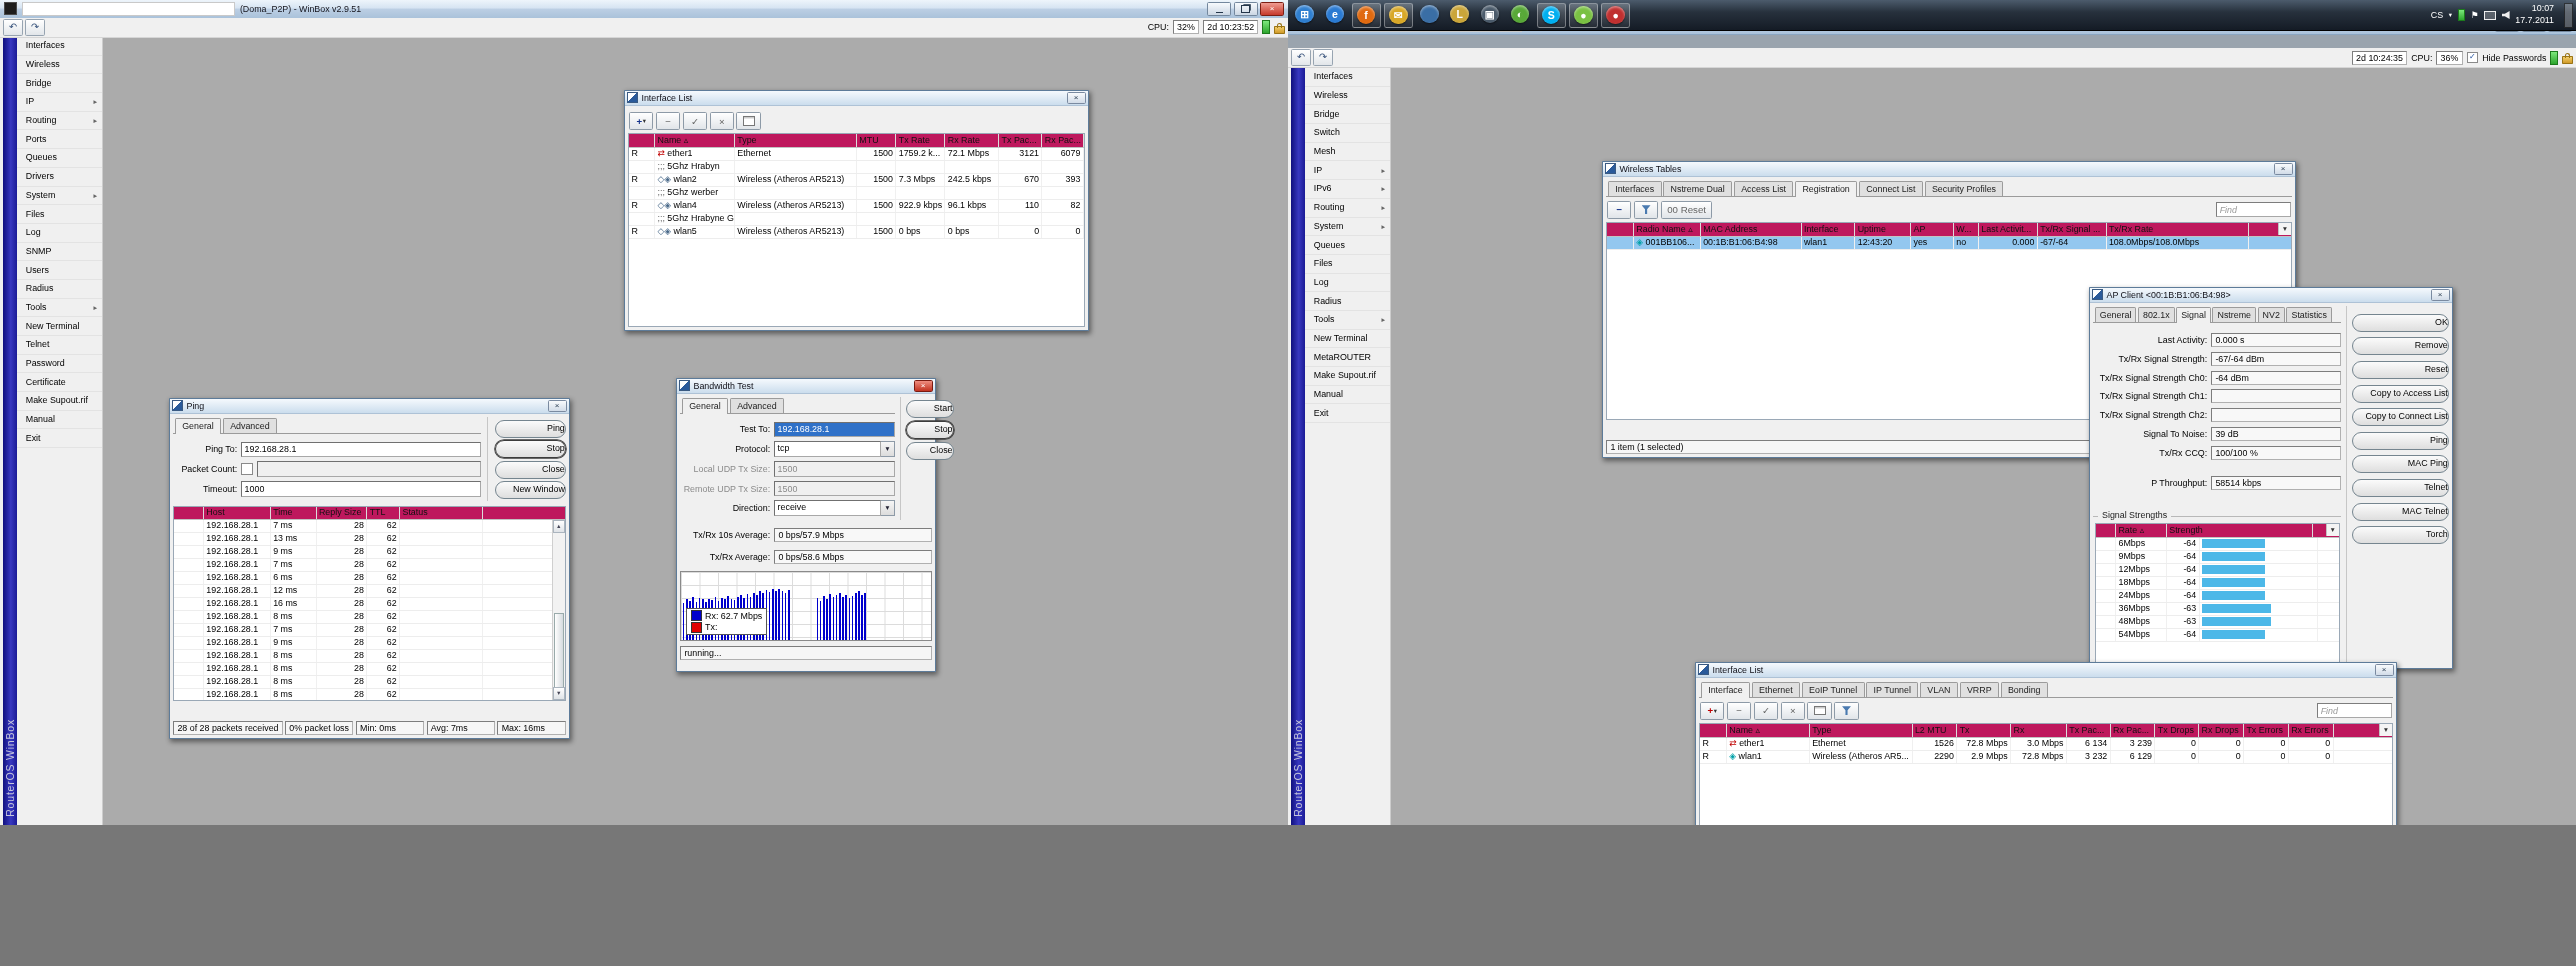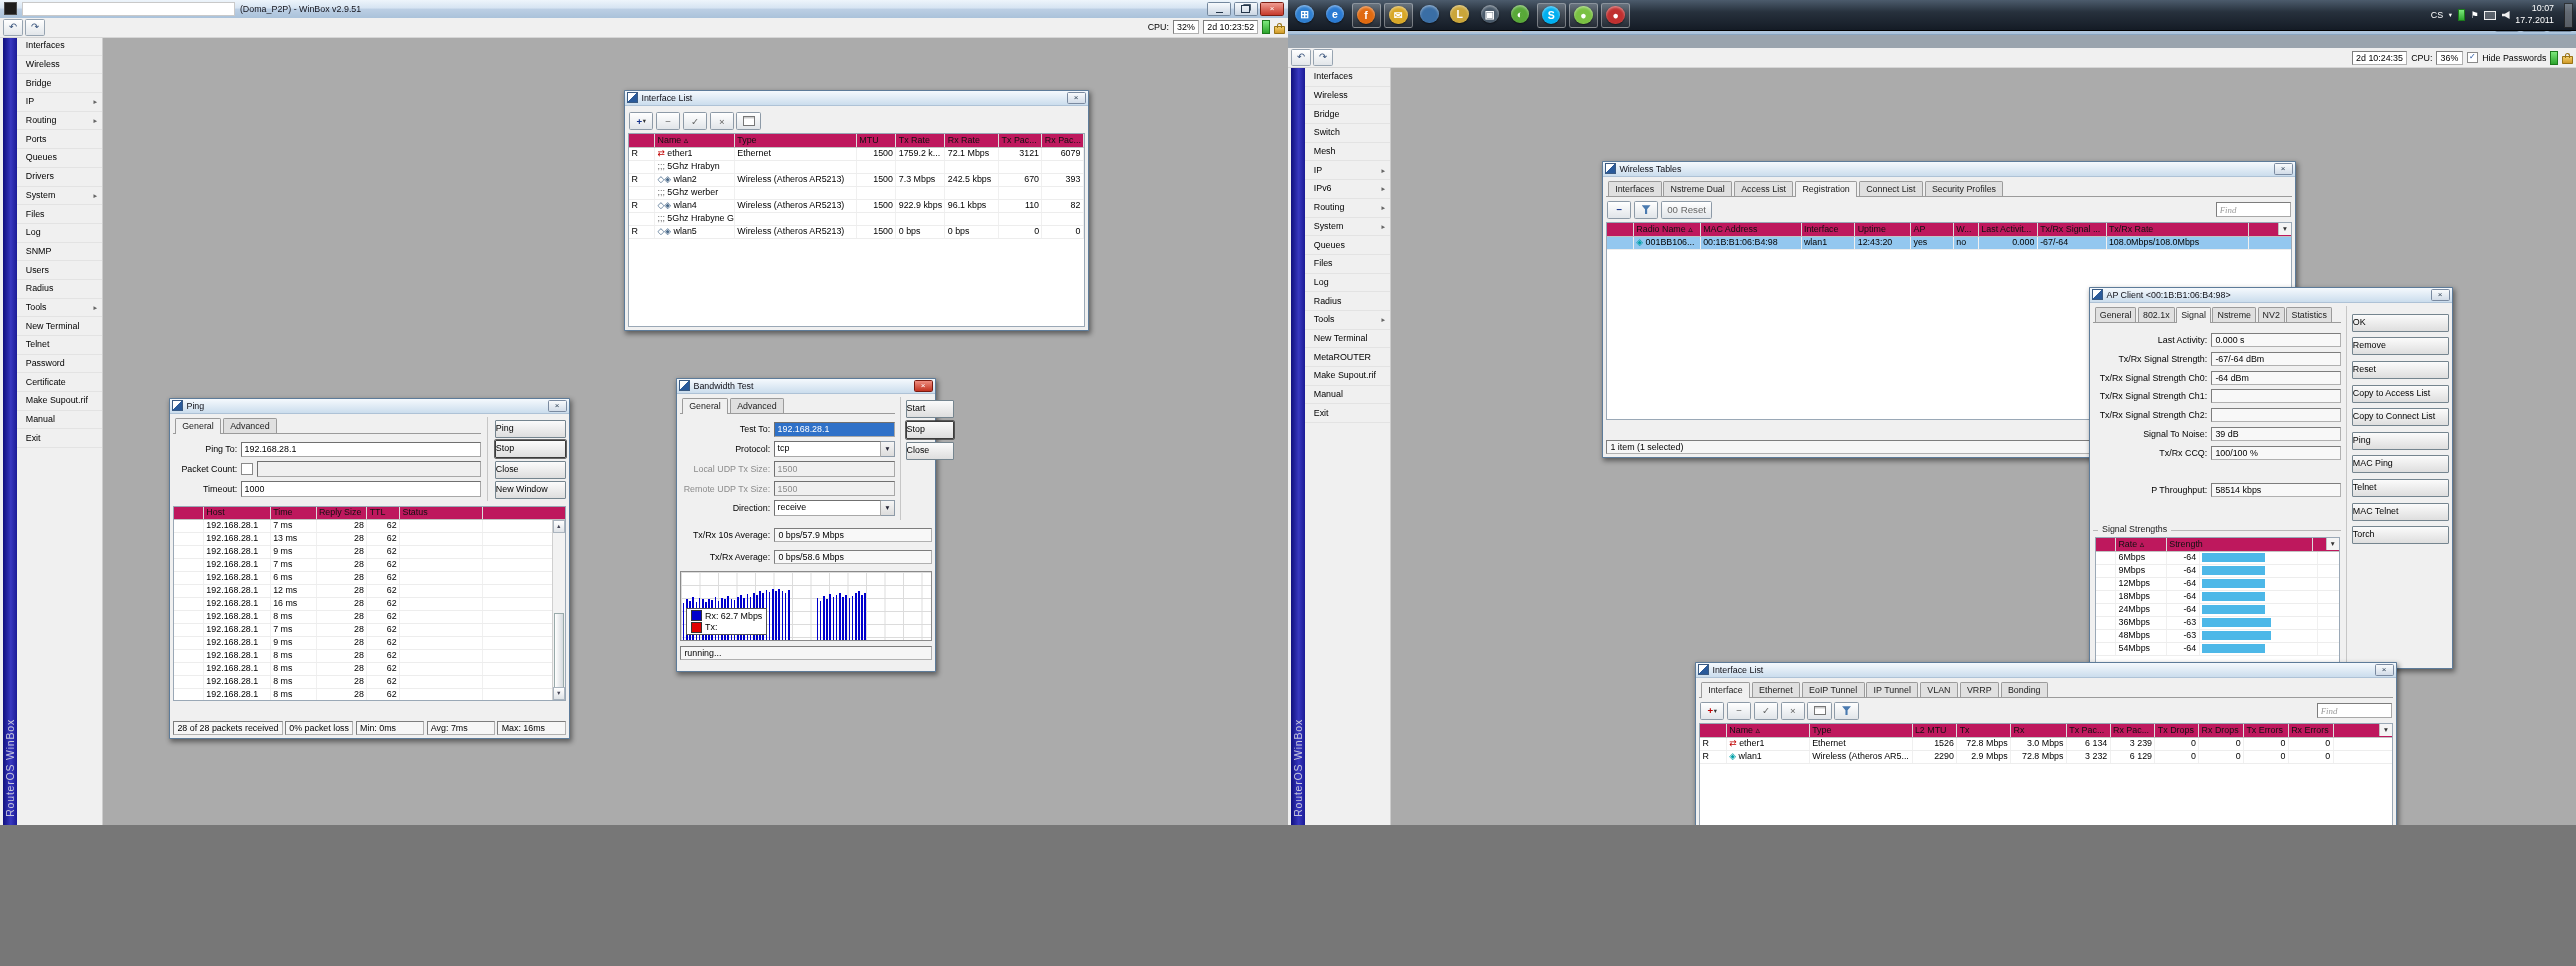--- a/index.html
+++ b/index.html
@@ -75,21 +75,21 @@
   
   .list-toolbar{display:flex;align-items:center;gap:2.4px;padding:3.2px 0.8px;flex:0 0 auto}
   .lt-btn{min-width:17.7px;height:16px;border:0.8px solid #8d9aa7;border-radius:1.6px;padding:0 2.4px;
     background:linear-gradient(#ffffff,#e1e5e9);display:flex;align-items:center;justify-content:center;
     font-size:9.7px;color:#666}
   .lt-plus{color:#16348c;font-weight:bold}.lt-plus-red{color:#c00000;font-weight:bold}
   .caret-sm{font-size:6.4px;color:#333;margin-left:0.8px}
   .funnel{width:8.9px;height:8.9px;background:#4a7ab0;
     clip-path:polygon(0 0,100% 0,62% 45%,62% 100%,38% 100%,38% 45%)}
   .card-ico{width:9.7px;height:7.2px;border:0.8px solid #777;background:#fff;box-shadow:inset 0 1.6px 0 #ccc}
-  .find-box{margin-left:auto;width:68px;height:13px;font-family:Liberation Serif, serif;
+  .find-box{margin-left:auto;width:68px;height:13px;font-family:Liberation Sans, sans-serif;
     font-size:8.9px;background:#fff;border:0.8px solid #a8a8a8;border-top-color:#7d7d7d;border-left-color:#7d7d7d;padding:0 2.4px}
   .find-box::placeholder{color:#9a9a9a;font-style:italic}
 
   
   .tbl{flex:1;background:#fff;border:0.8px solid #9aa8b6;position:relative;overflow:hidden;min-height:0}
   .thead{display:flex;background:#be185d;border-bottom:0.8px solid #c2c2c2}
   .thead>div{padding:0.8px 2.4px;height:11.3px;line-height:10.5px;border-right:0.8px solid #dcdcdc;
     white-space:nowrap;overflow:hidden;color:#111}
   .trow{display:flex;border-bottom:0.8px solid #ededed;background:#fff}
   .trow>div{padding:0 2.4px;height:12px;line-height:11.3px;border-right:0.8px solid #f0f0f0;
@@ -109,22 +109,22 @@
     border:0.8px solid #a8a8a8;border-top-color:#707070;border-left-color:#707070;padding:0 2.4px}
   .tinput.dis{background:#f0f0f0;color:#8b8b8b}
   .tinput.selall{background:#2f71c8;color:#fff}
   .ro-box{height:12px;line-height:12px;background:#f8f8f8;border:0.8px solid #b0b0b0;
     border-top-color:#7d7d7d;border-left-color:#7d7d7d;padding:0 3.2px;white-space:nowrap}
   .combo{display:flex;align-items:stretch}
   .combo .cval{flex:1;height:13.7px;line-height:13.7px;background:#fff;border:0.8px solid #a8a8a8;
     border-top-color:#707070;border-left-color:#707070;padding:0 2.4px}
   .combo-btn{width:13px;border:0.8px solid #8d9aa7;border-left:none;text-align:center;font-size:6.4px;
     line-height:13px;color:#223;background:linear-gradient(#f6f6f6,#dcdcdc)}
-  .btn{border:0.8px solid #75858f;border-radius:1px;background:linear-gradient(#fbfbfb,#dedede);
-    text-align:left;height:16px;line-height:14.5px;color:#000}
+  .btn{border:0.8px solid #75858f;border-radius:9px;background:linear-gradient(#fbfbfb,#dedede);
+    text-align:right;height:16px;line-height:14.5px;color:#000}
   .btn.focus{box-shadow:0 0 0 0.8px #3c3c3c;border-color:#3c3c3c}
   .btncol{display:flex;flex-direction:column;flex:0 0 auto}
 
   
   .vscroll{position:absolute;top:13px;bottom:0;right:0;width:12px;background:#f2f2f2;border-left:0.8px solid #cfcfcf}
   .varrow{height:11.3px;border:0.8px solid #aab4be;background:linear-gradient(#fff,#dfe3e7);
     text-align:center;font-size:5.6px;line-height:10.5px;color:#445}
   .varrow.bot{position:absolute;bottom:0;left:0;right:0}
   .vthumb{position:absolute;left:0.8px;right:0.8px;top:93px;height:85px;border:0.8px solid #9aa;
     background:linear-gradient(90deg,#fff,#d5dade)}
@@ -1153,21 +1153,21 @@
             <div class="frow" style="margin:4.8px 0">
               <span class="flabel" style="width:114px">Signal To Noise:</span>
               <span class="ro-box" style="flex:1">39 dB</span>
             </div>
 
             <div class="frow" style="margin:4.8px 0">
               <span class="flabel" style="width:114px">Tx/Rx CCQ:</span>
               <span class="ro-box" style="flex:1">100/100 %</span>
             </div>
 
-            <div class="frow" style="margin:23px 0">
+            <div class="frow" style="margin:16px 0">
               <span class="flabel" style="width:114px">P Throughput:</span>
               <span class="ro-box" style="flex:1">58514 kbps</span>
             </div>
 
         </div>
         <div class="group" style="flex:1">
           <span class="group-label">Signal Strengths</span>
           <div class="sigtbl">
             <div class="thead">
               <div class="sh1"></div>

